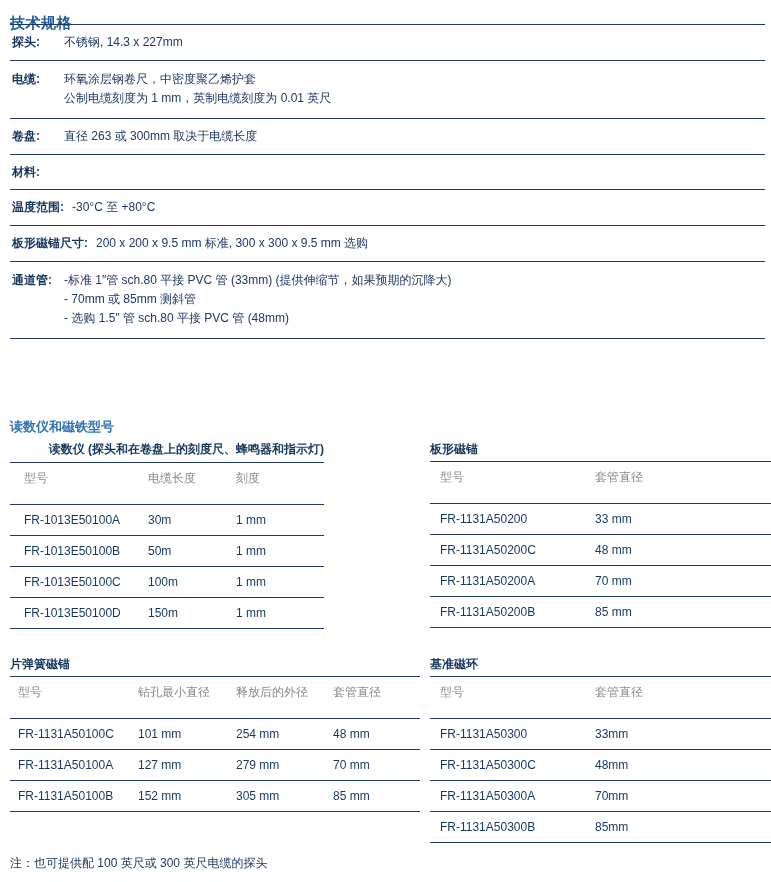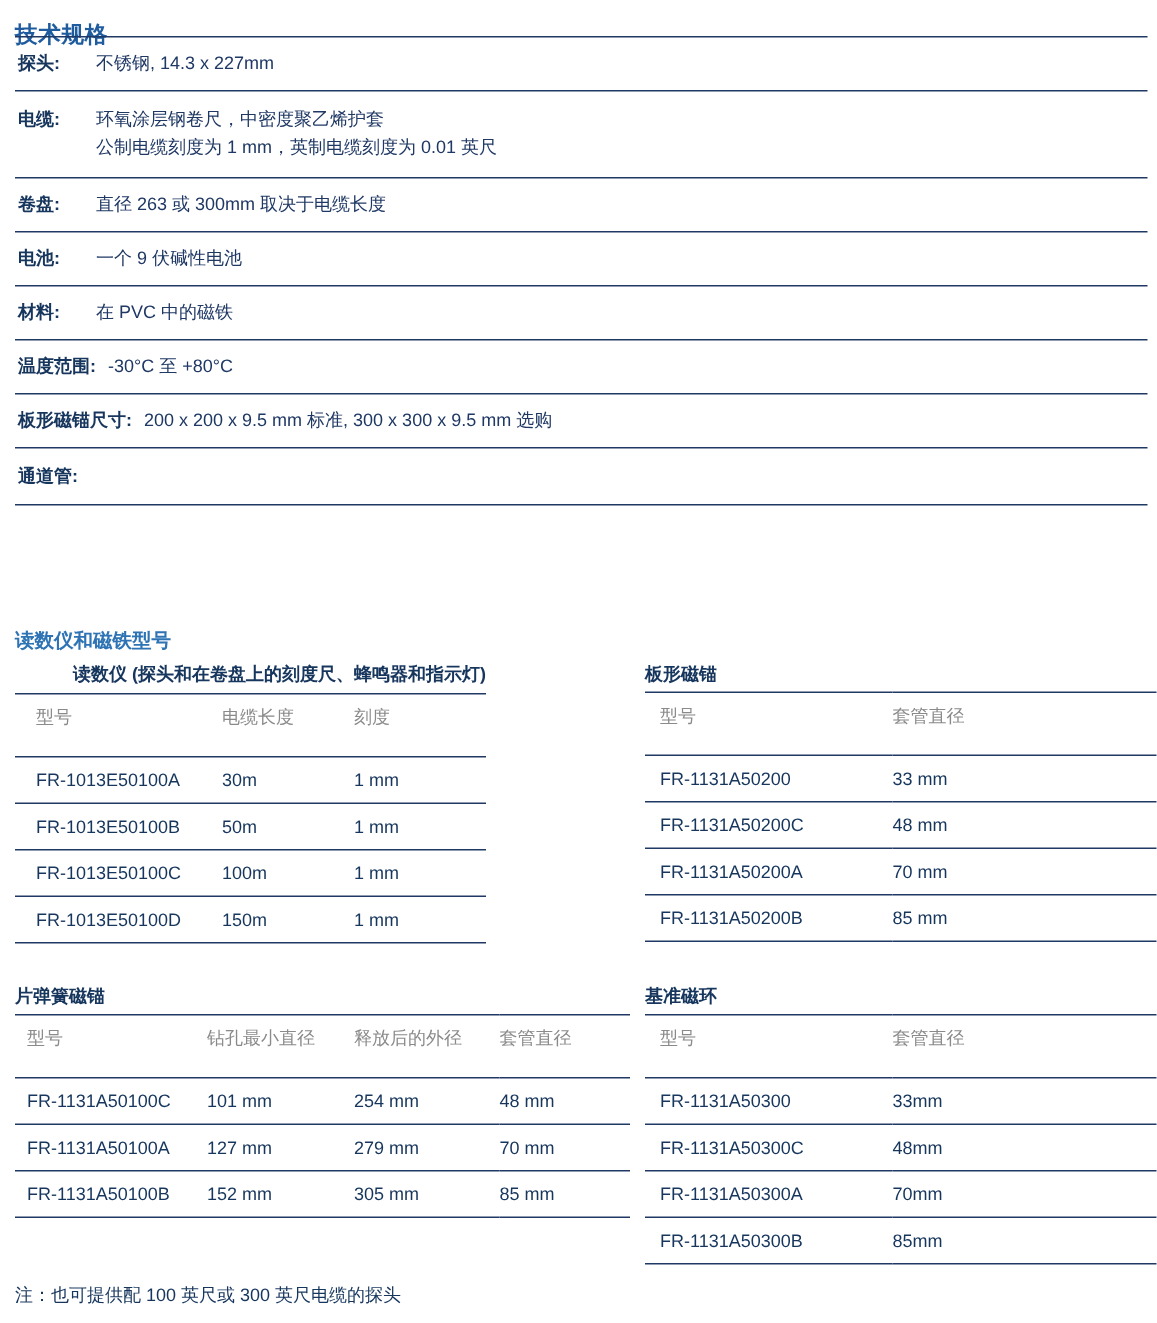--- a/index.html
+++ b/index.html
@@ -171,45 +171,41 @@
           <span class="ln">公制电缆刻度为 1 mm，英制电缆刻度为 0.01 英尺</span>
         </div>
       </div>
       <div class="spec-row">
         <div class="spec-label">卷盘:</div>
         <div class="spec-value">
           <span class="ln">直径 263 或 300mm 取决于电缆长度</span>
         </div>
       </div>
       <div class="spec-row">
-        <div class="spec-label">电池:</div>
-        <div class="spec-value">
-          <span class="ln">一个 9 伏碱性电池</span>
-        </div>
-      </div>
-      <div class="spec-row">
         <div class="spec-label">材料:</div>
-        <div class="spec-value">
-          <span class="ln">在 PVC 中的磁铁</span>
-        </div>
       </div>
       <div class="spec-row inline">
         <div class="spec-label">温度范围:</div>
         <div class="spec-value">
           <span class="ln">-30°C 至 +80°C</span>
         </div>
       </div>
       <div class="spec-row inline">
         <div class="spec-label">板形磁锚尺寸:</div>
         <div class="spec-value">
           <span class="ln">200 x 200 x 9.5 mm 标准, 300 x 300 x 9.5 mm 选购</span>
         </div>
       </div>
       <div class="spec-row tall">
         <div class="spec-label">通道管:</div>
+        <div class="spec-value">
+          <span class="ln">-标准 1″管 sch.80 平接 PVC 管 (33mm) (提供伸缩节，如果预期的沉降大)</span>
+          <span class="ln">- 70mm 或 85mm 测斜管</span>
+          <span class="ln">- 选购 1.5″ 管 sch.80 平接 PVC 管 (48mm)</span>
+        </div>
       </div>
     </div>
 
   <div class="models-title">读数仪和磁铁型号</div>
 
   <div class="tbl-block" id="readout-block">
     <div class="tbl-caption">读数仪 (探头和在卷盘上的刻度尺、蜂鸣器和指示灯)</div>
     <table class="grid">
       <thead>
           <tr>

